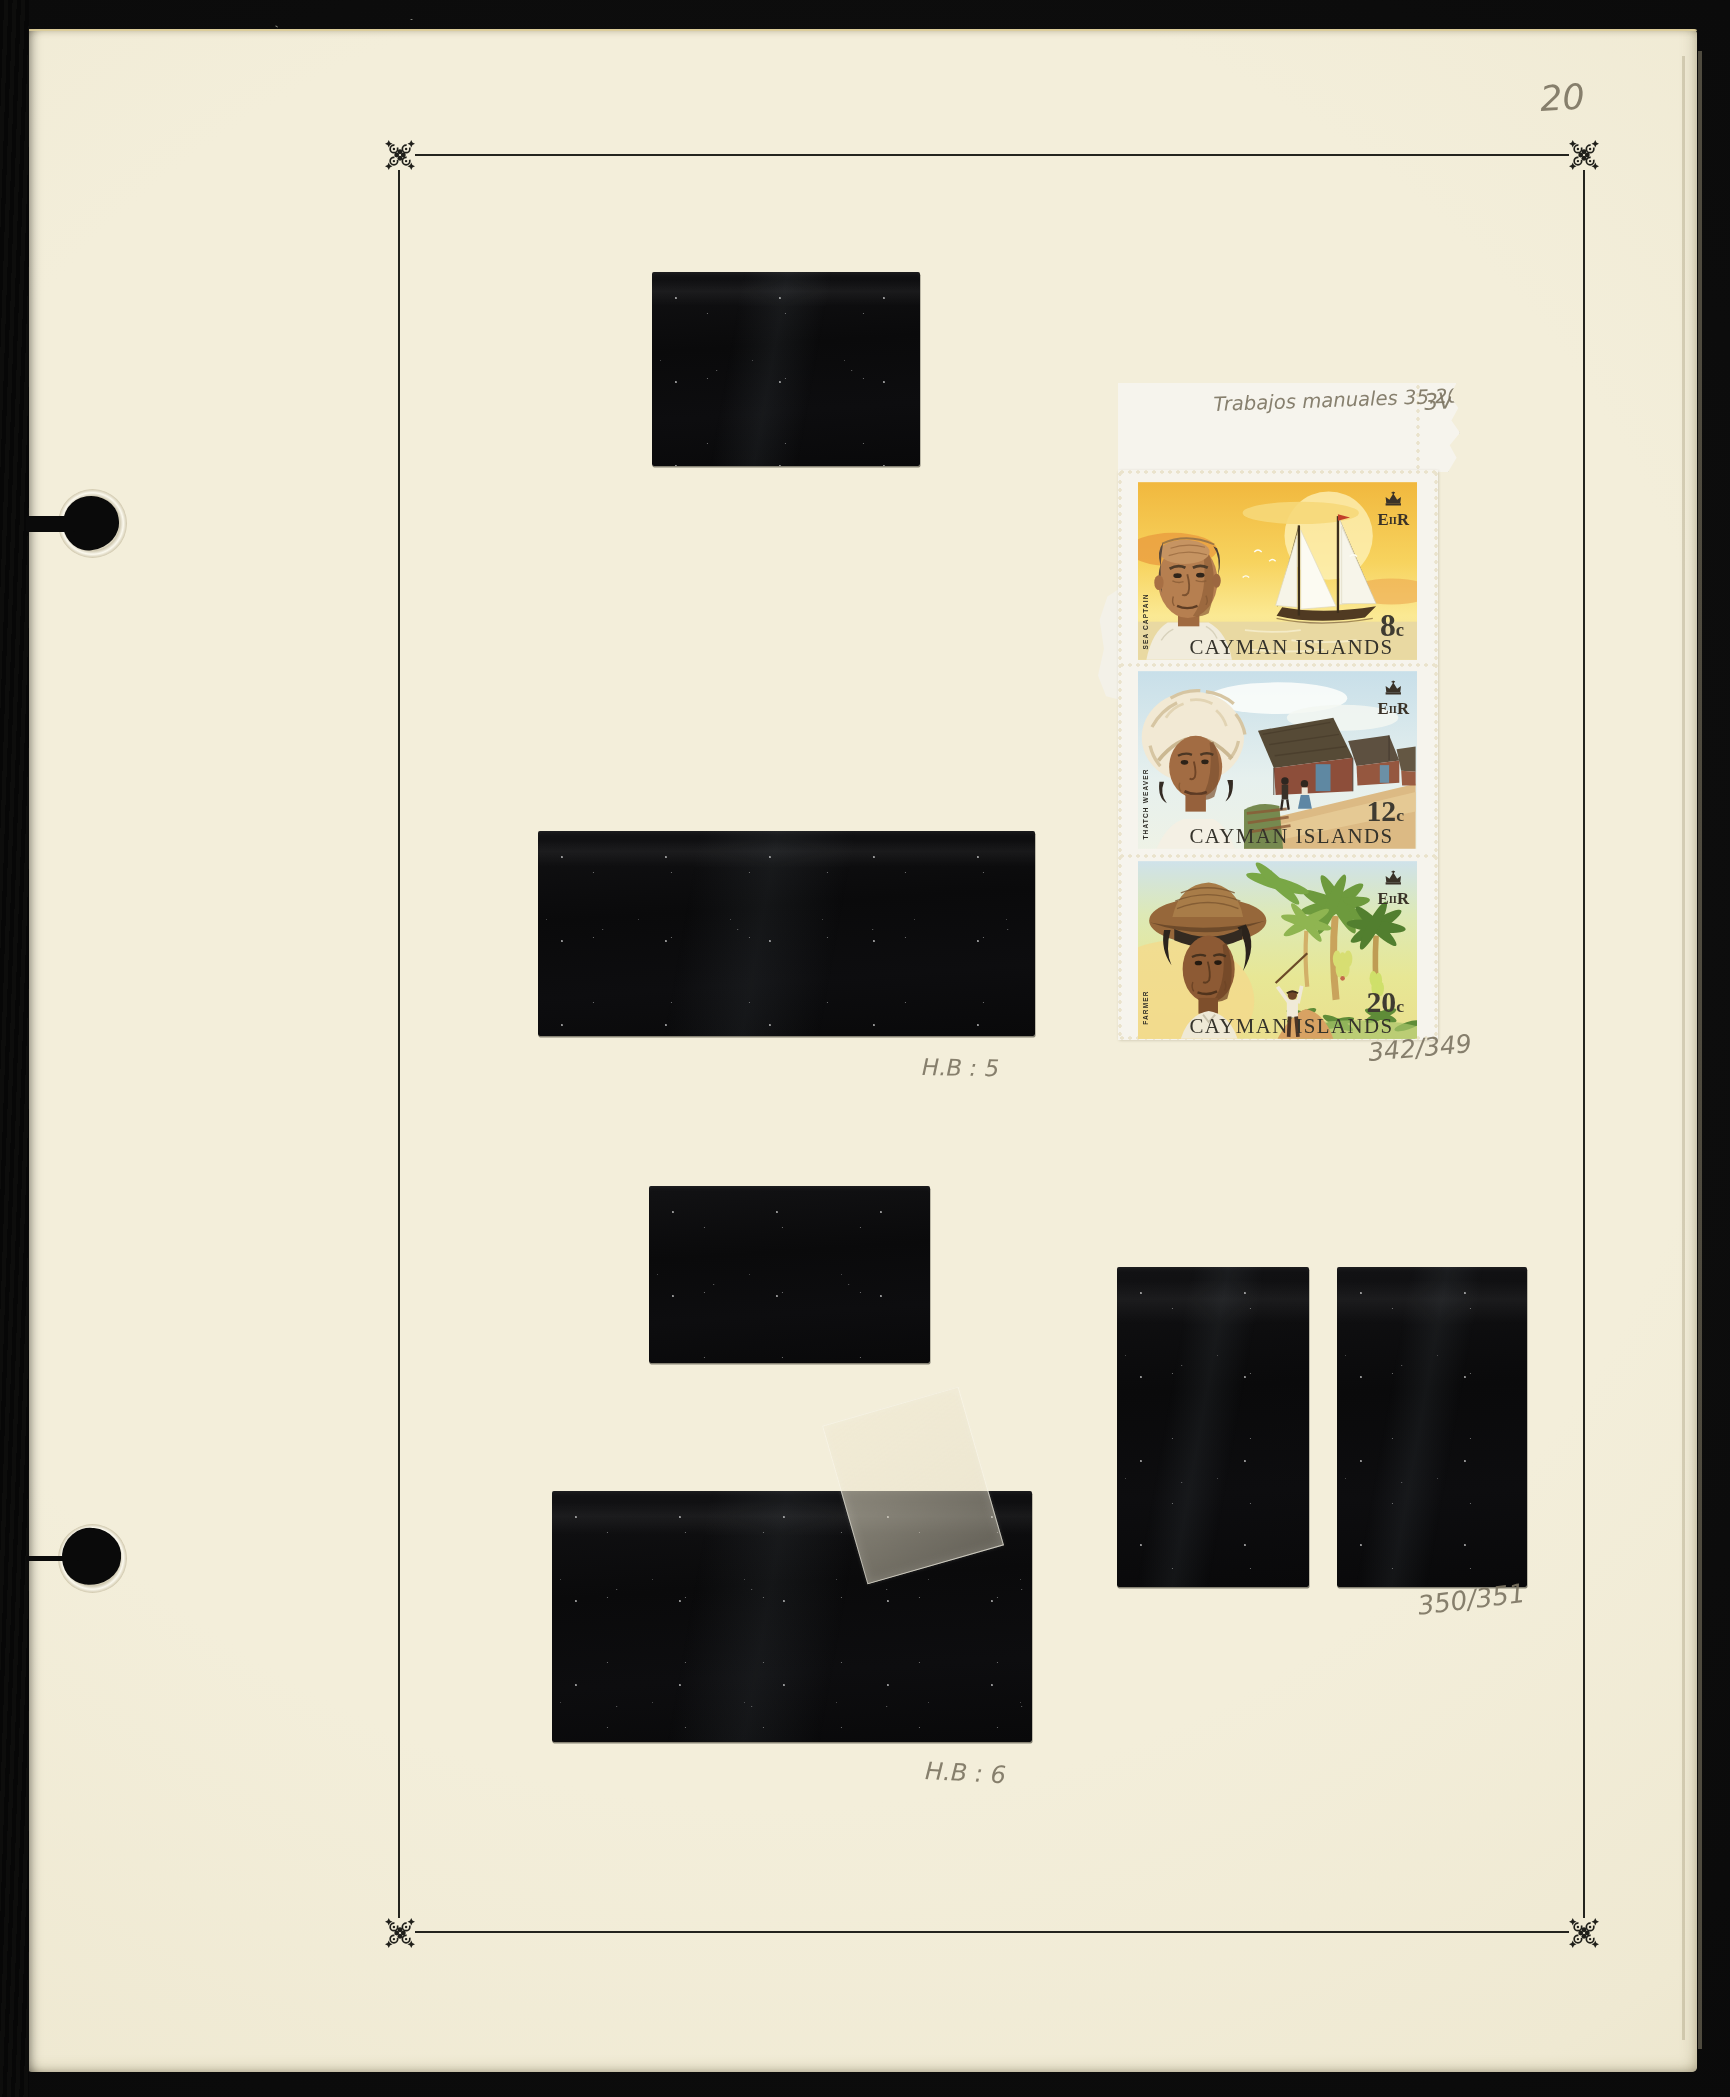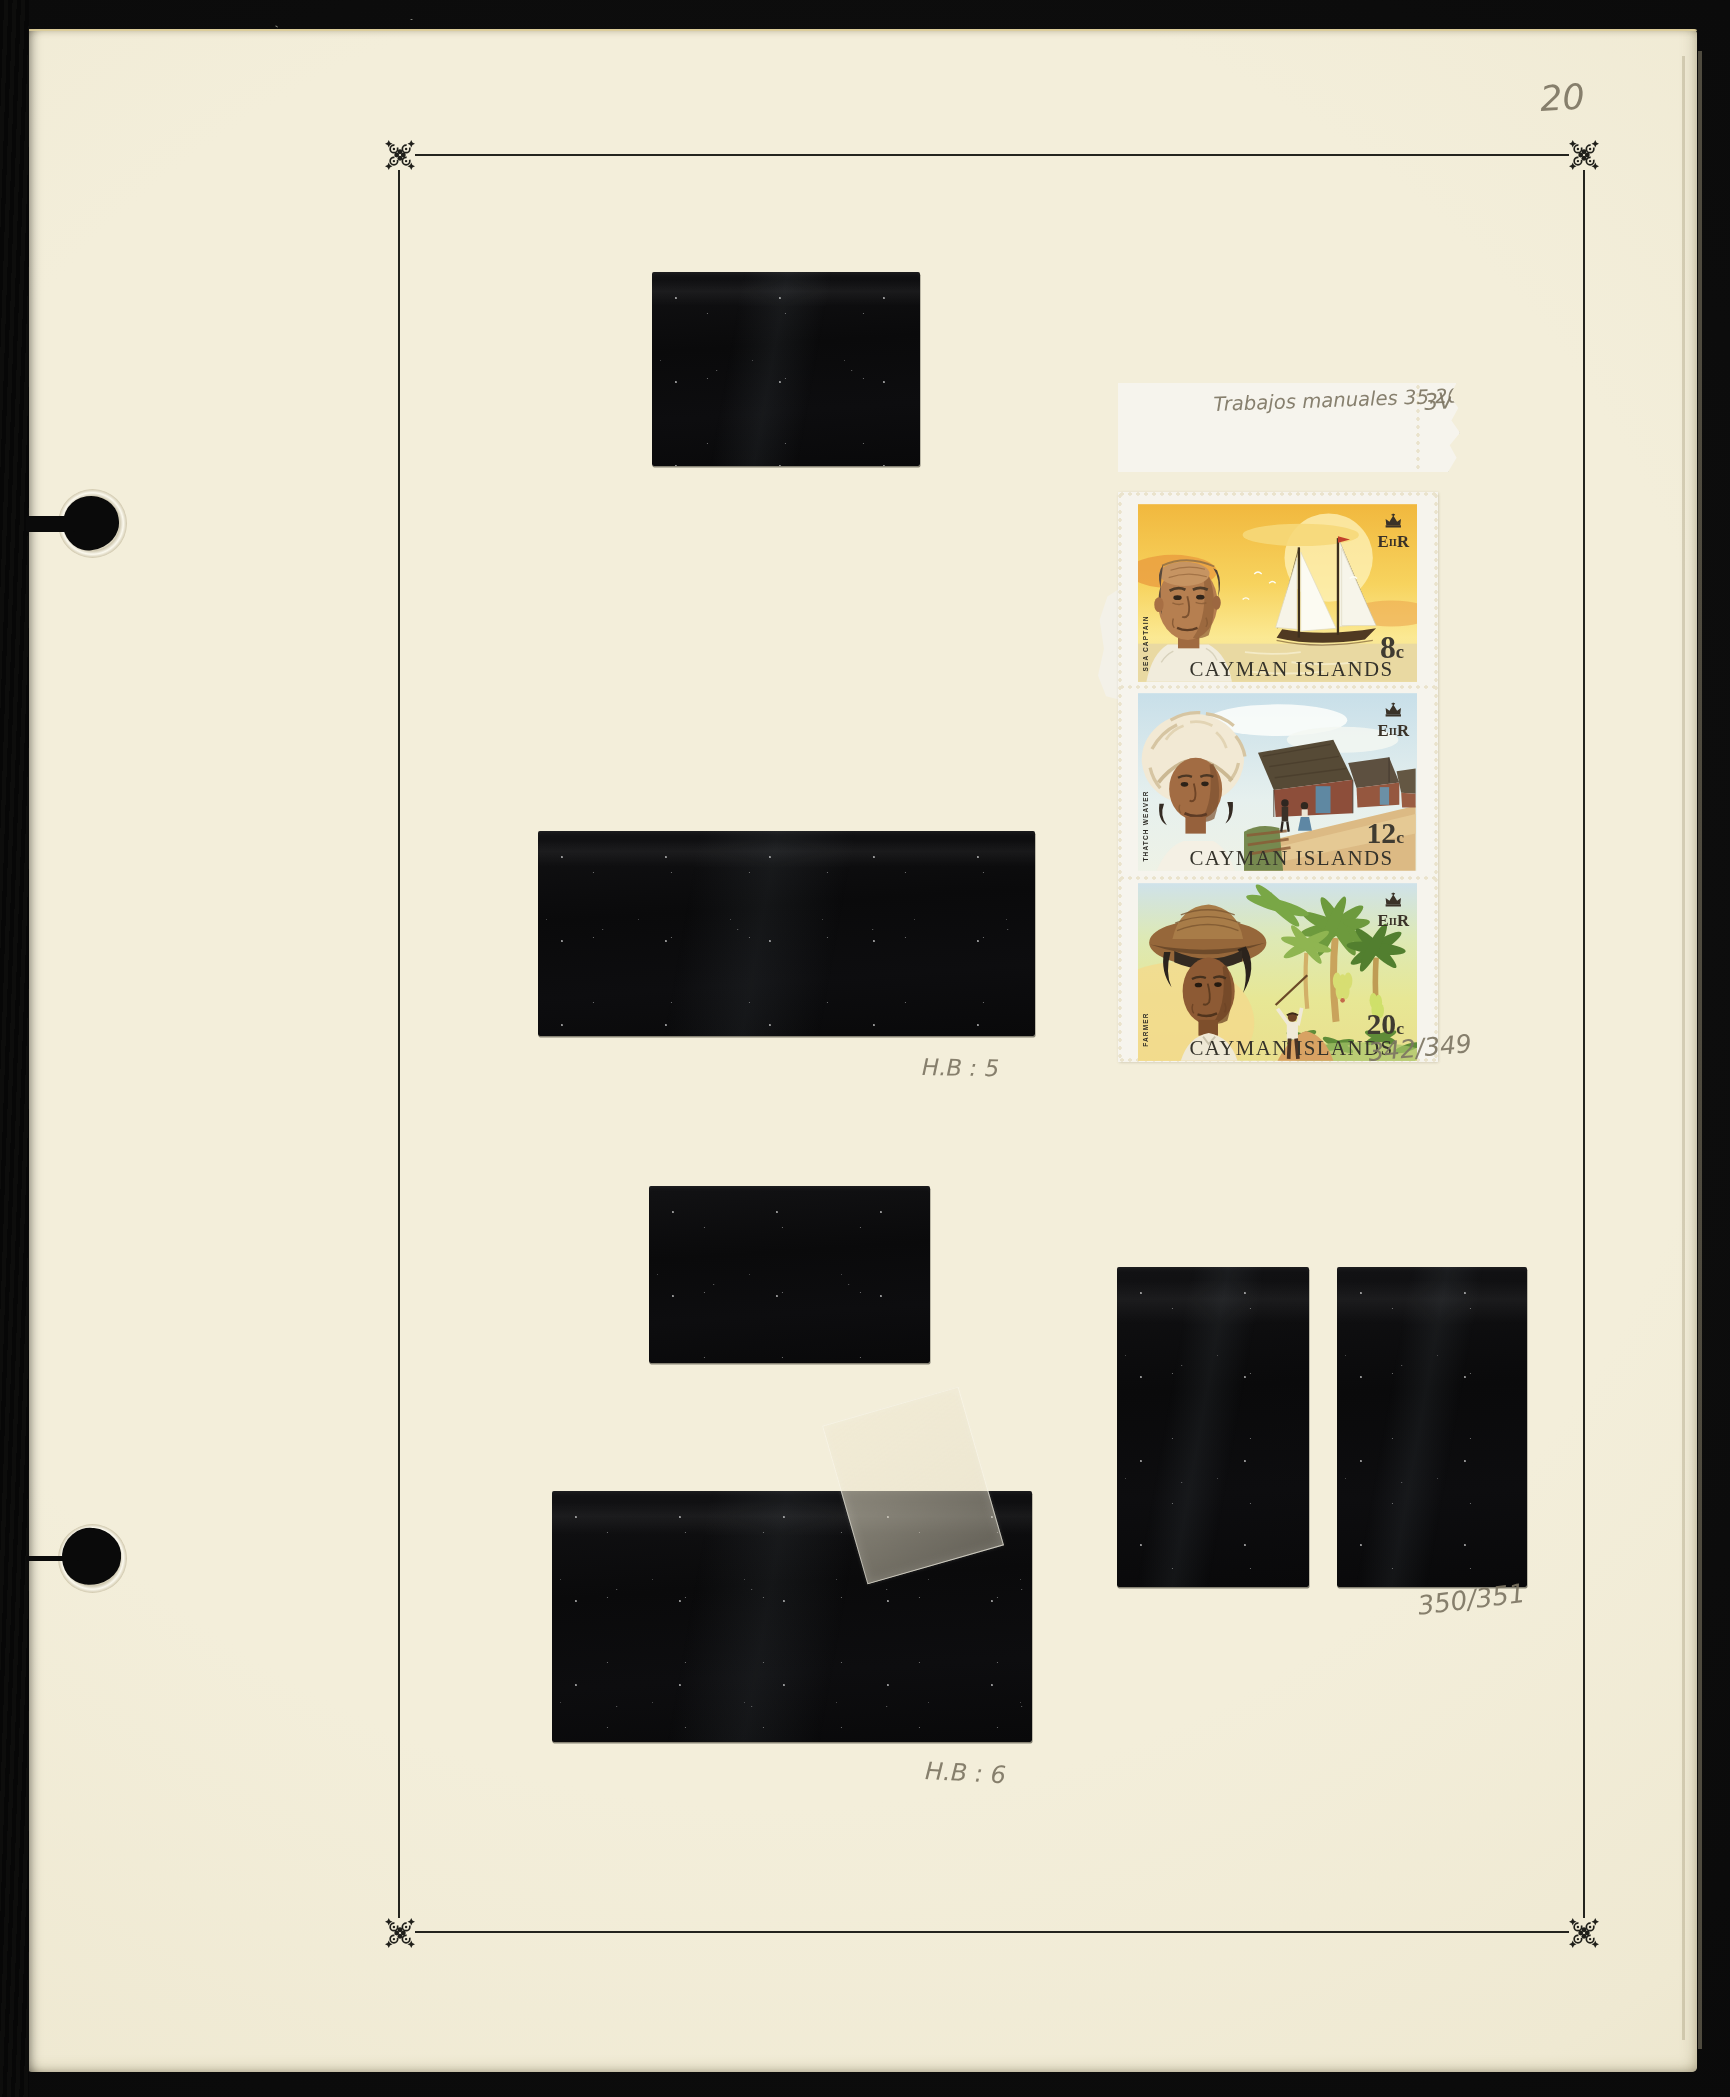--- a/index.html
+++ b/index.html
@@ -47,21 +47,21 @@
      background:linear-gradient(160deg, rgba(240,233,210,.62), rgba(226,218,194,.42));
      border:0.9px solid rgba(252,250,240,.6);
      box-shadow:0 0 4.7px rgba(255,255,250,.12), inset 0 0 10.2px rgba(255,255,250,.15);}
   
   .paperwhite{background:#f6f4ed;}
   #selvage{left:1118px;top:383px;width:342px;height:89px;
      clip-path:polygon(0 0,99% 0,97% 14%,99.5% 28%,97.5% 42%,100% 56%,97% 70%,99% 84%,96.5% 100%,0 100%);
      box-shadow:0.9px 0.9px 1.9px rgba(90,80,50,.25);}
   #torn-tab{left:1098px;top:585px;width:27px;height:116px;background:#f3f1e8;
      clip-path:polygon(100% 0,100% 100%,30% 96%,0 78%,22% 55%,6% 30%,35% 10%);}
-  #strip-paper{left:1118px;top:492px;width:320px;height:570px;
+  #strip-paper{left:1118px;top:470px;width:320px;height:570px;
      box-shadow:1.4px 1.4px 2.8px rgba(90,80,50,.3);}
   .perfrow{position:absolute;left:0;width:320px;height:4.2px;
      background-image:radial-gradient(circle, #eae3cc 0 1.6px, transparent 1.8px);
      background-size:8px 4.2px;background-repeat:repeat-x;}
   .perfcol{position:absolute;top:0;width:4.2px;height:100%;
      background-image:radial-gradient(circle, #eae3cc 0 1.6px, transparent 1.8px);
      background-size:4.2px 8px;background-repeat:repeat-y;}
   .stamp{position:absolute;left:20px;width:279px;height:178px;}
   
   .pencil{position:absolute;font-family:"DejaVu Sans",sans-serif;font-style:italic;

